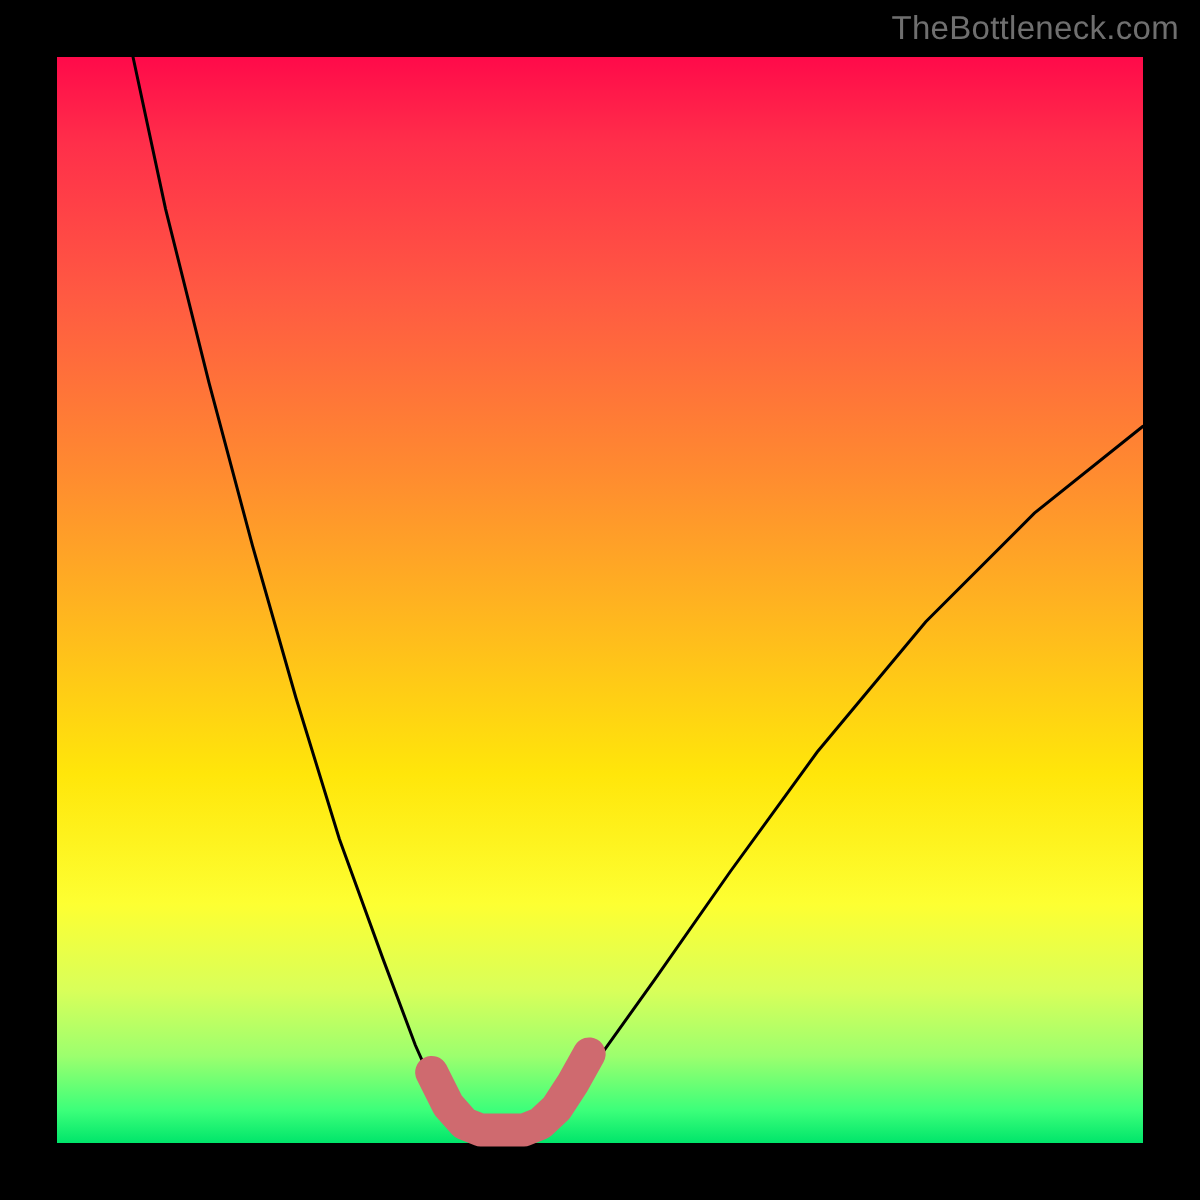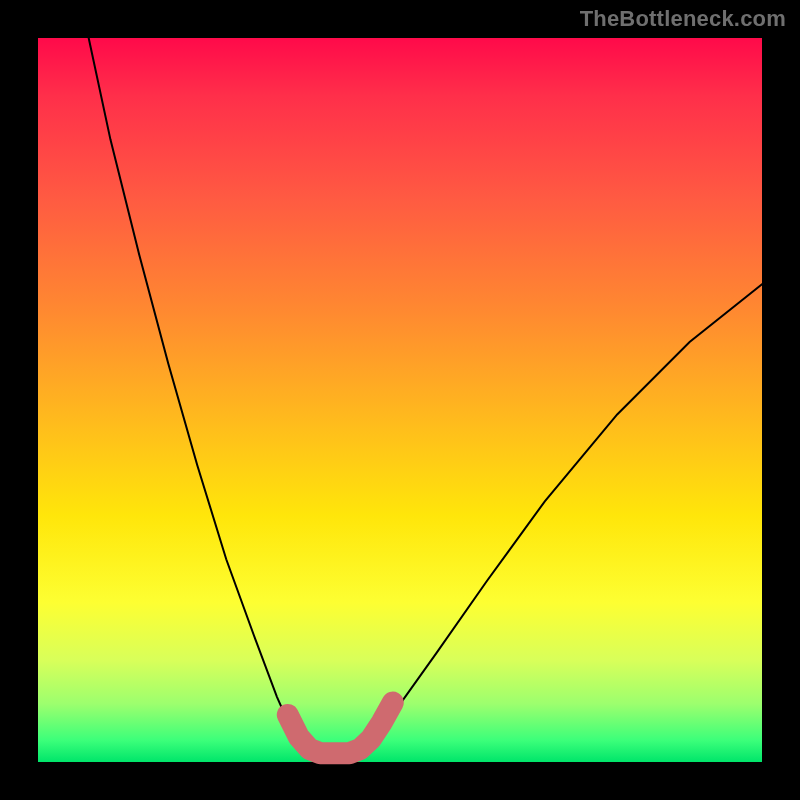--- a/index.html
+++ b/index.html
@@ -41,21 +41,21 @@
       #00e56a 100%
     );
   }
   .watermark {
     position: absolute;
     top: 6px;
     right: 14px;
     color: #6f6f6f;
     font-size: 22px;
     letter-spacing: 0.2px;
-    font-weight: 700;
+    font-weight: 400;
     user-select: none;
   }
   svg.curves {
     position: absolute;
     left: 0;
     top: 0;
     width: 724px;
     height: 724px;
     overflow: visible;
   }

